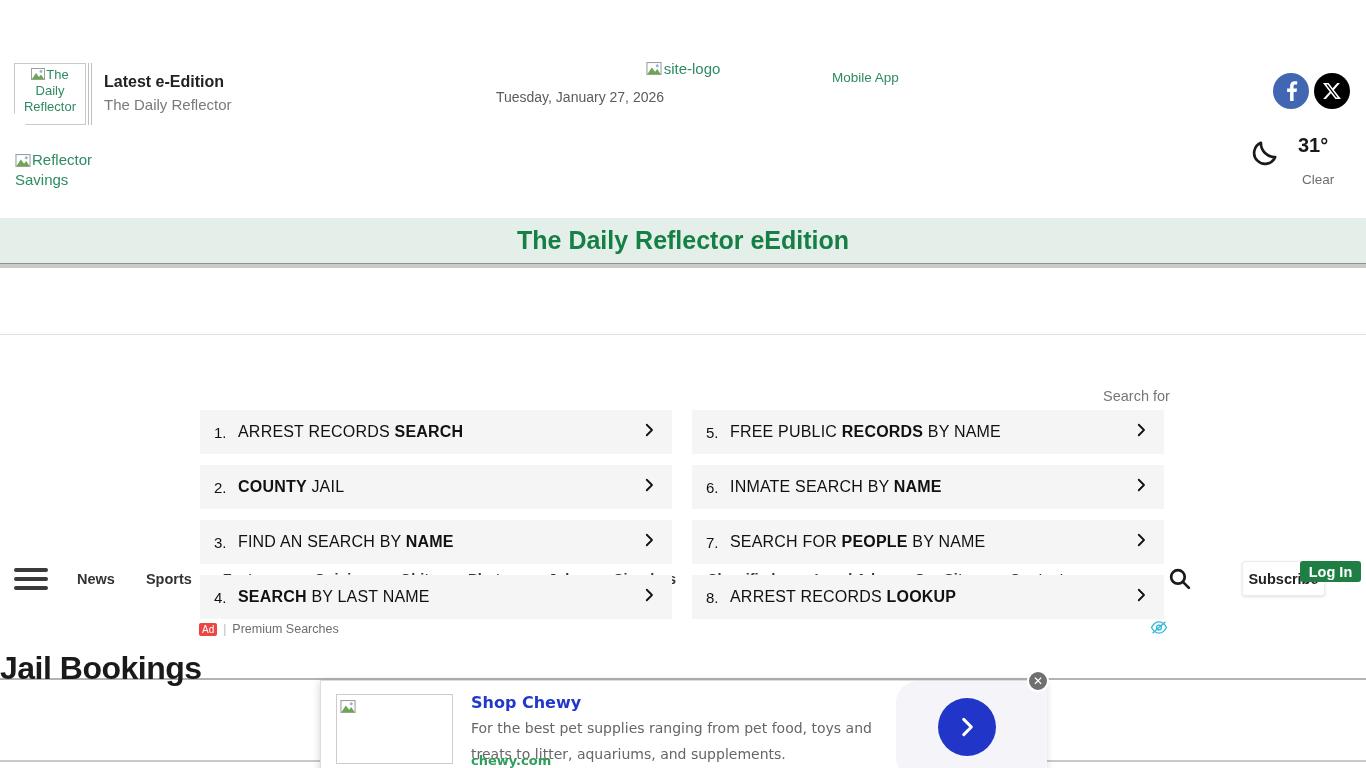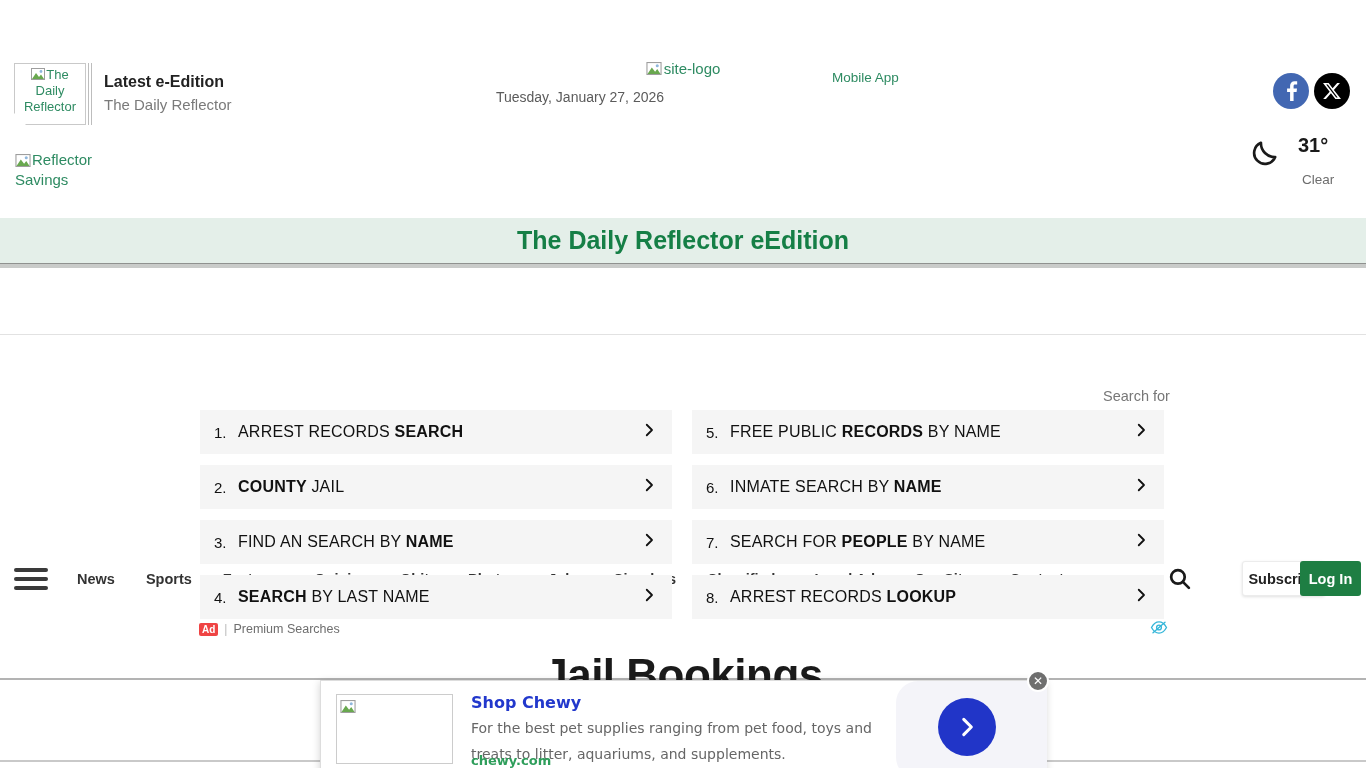--- a/index.html
+++ b/index.html
@@ -46,43 +46,43 @@
   .hamburger { left:14px; top:299px; width:34px; height:22px; display:flex;
     flex-direction:column; justify-content:space-between; cursor:pointer; }
   .hamburger span { display:block; height:4px; background:#3a3a3a; border-radius:2px; }
   .nav-items { left:77px; top:302px; display:flex; gap:31px; }
   .nav-items a { font-size:14.5px; font-weight:bold; color:#333; text-decoration:none;
     white-space:nowrap; cursor:pointer; }
   .search-btn { left:1167px; top:297px; cursor:pointer; }
   .subscribe-btn { left:1206px; top:292px; width:83px; height:35px; background:#fff;
     border:1px solid #ececec; border-radius:3px; box-shadow:0 1px 3px rgba(0,0,0,.12);
     font-size:14.5px; font-weight:bold; color:#222; cursor:pointer;margin-left:36px; }
-  .login-btn { left:1300px; top:292px; width:61px; height:35px; background:#1e7e43;
+  .login-btn { left:1300px; top:292px; width:61px; height:21px; background:#1e7e43;
     border:none; border-radius:3px; font-size:14.5px; font-weight:bold; color:#fff; cursor:pointer; }
 
   
   .search-for { left:1103px; top:388px; font-size:14.5px; color:#777; }
   .ad-row { width:472px; height:44px; background:#f5f5f5; display:flex; align-items:center;
     padding:0 14px; cursor:pointer; }
   .ad-row .num { font-size:15px; color:#111; width:24px; flex:none; }
   .ad-row .lbl { font-size:16px; color:#111; letter-spacing:.2px; white-space:nowrap;
     overflow:hidden; }
   .ad-row .lbl b { font-weight:bold; }
   .ad-row .chev { margin-left:auto; flex:none; }
   .ad-foot { left:199px; top:622px; display:flex; align-items:center; gap:6px; }
-  .ad-badge { background:#ef4444; color:#fff; font-size:10px; font-weight:bold;
+  .ad-badge { background:#ef4444; color:#fff; font-size:10px; font-weight:normal;
     padding:1px 3px; border-radius:2px; }
   .ad-foot .sep { color:#bbb; font-size:12px; }
   .ad-foot .lab { color:#6e6e6e; font-size:12.5px; }
   .adchoices { left:1150px; top:620px; cursor:pointer; }
 
   
   .rule-top { left:0; top:678px; width:1366px; height:2px; background:#b3b3b3; }
   .rule-bottom { left:0; top:760px; width:1366px; height:2px; background:#c9c9c9; }
-  .jail-heading { left:0; top:650px; width:1366px; text-align:center; font-size:44px;
+  .jail-heading { left:0; top:650px; width:1366px; text-align:left; font-size:32px;
     font-weight:bold; color:#1a1a1a; letter-spacing:-.5px; }
 
   
   .chewy-card { left:320px; top:680px; width:726px; height:100px; background:#fff;
     border:1px solid #ddd; box-shadow:0 2px 8px rgba(0,0,0,.18); z-index:10;
     font-family:"DejaVu Sans", sans-serif; }
   .chewy-panel { position:absolute; left:575px; top:0; width:151px; height:100%;
     background:#f4f4f9; border-radius:22px 0 0 22px; }
   .chewy-img { position:absolute; left:15px; top:13px; width:117px; height:70px;
     border:1px solid #ccc; background:#fff; padding:3px; }

